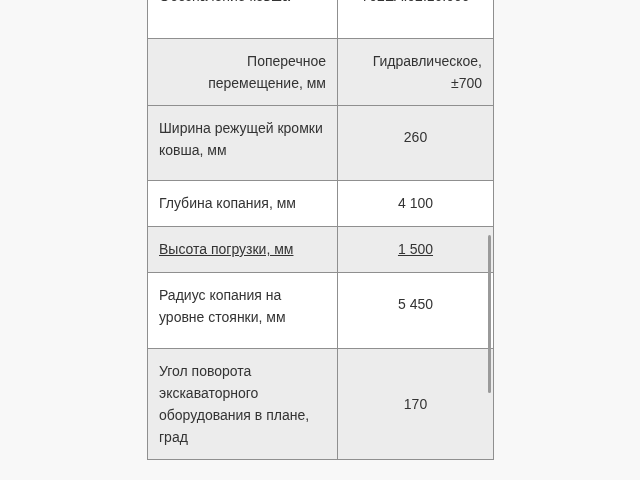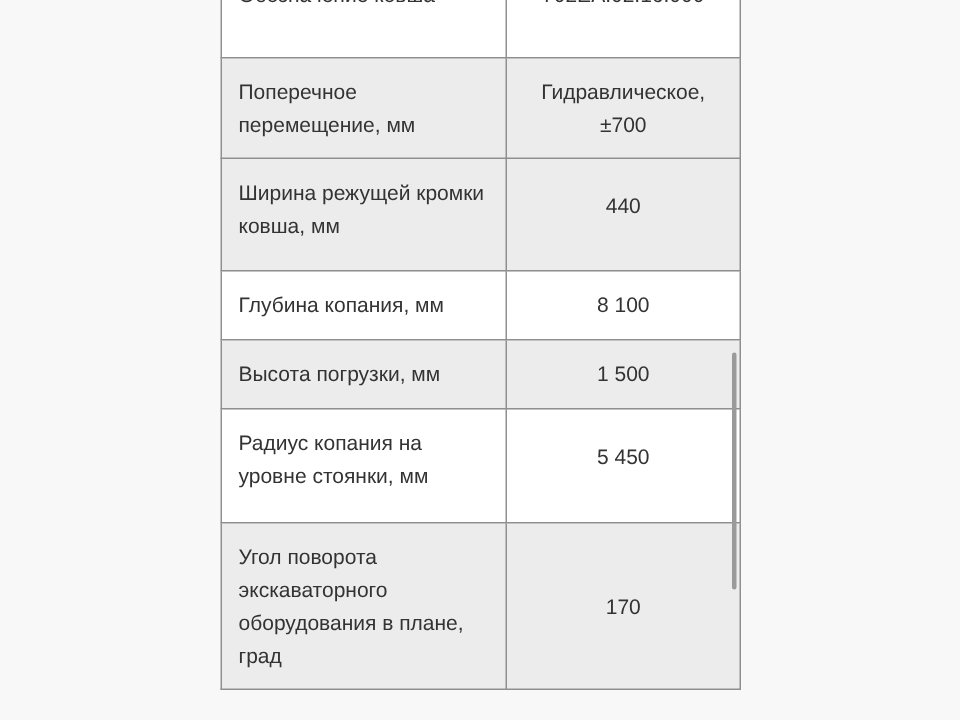--- a/index.html
+++ b/index.html
@@ -21,25 +21,25 @@
     td {
       border:1px solid #8f8f8f;
       font-size:14px; line-height:22px; color:#333333;
       vertical-align:top;
       padding:11px 11px;
     }
     td.label { text-align:left; }
     td.value { text-align:center; }
     tr.alt td { background:#ececec; }
     tr.r0 td { height:42px; }
-    tr.r1 td { height:42px; }
+    tr.r1 td { height:42px;text-align:right; }
     tr.r2 td { height:43px; }
     tr.r3 td { height:43px; }
     tr.r4 td { height:23px; }
-    tr.r5 td { height:23px; }
+    tr.r5 td { height:23px;text-decoration:underline; }
     tr.r6 td { height:44px; }
     tr.r7 td { height:88px; }
     td.mid { vertical-align:top; padding-top:20px; }
     .scrollbar {
       position:absolute; left:488px; top:235px; width:3px; height:158px;
       background:#9a9a9a; border-radius:2px;
     }
   </style>
 </head>
 <body>
@@ -54,25 +54,25 @@
       <tr class="r0">
         <td class="label">Обозначение ковша</td>
         <td class="value">702ЕА.02.16.000</td>
       </tr>
       <tr class="r1 alt">
         <td class="label">Поперечное перемещение, мм</td>
         <td class="value">Гидравлическое, ±700</td>
       </tr>
       <tr class="r3 alt">
         <td class="label">Ширина режущей кромки ковша, мм</td>
-        <td class="value mid">440</td>
+        <td class="value mid">260</td>
       </tr>
       <tr class="r4">
         <td class="label">Глубина копания, мм</td>
-        <td class="value">8 100</td>
+        <td class="value">4 100</td>
       </tr>
       <tr class="r5 alt">
         <td class="label">Высота погрузки, мм</td>
         <td class="value">1 500</td>
       </tr>
       <tr class="r6">
         <td class="label">Радиус копания на уровне стоянки, мм</td>
         <td class="value mid">5 450</td>
       </tr>
       <tr class="r7 alt">

